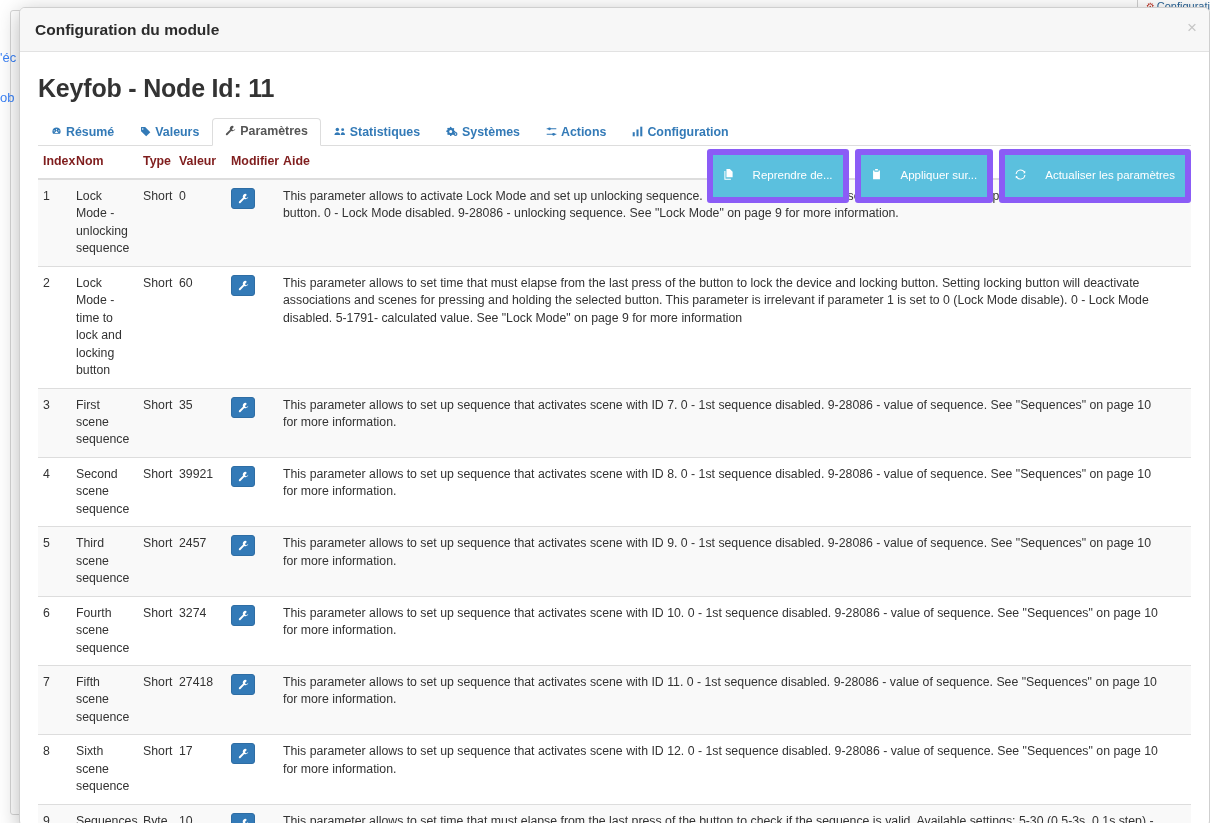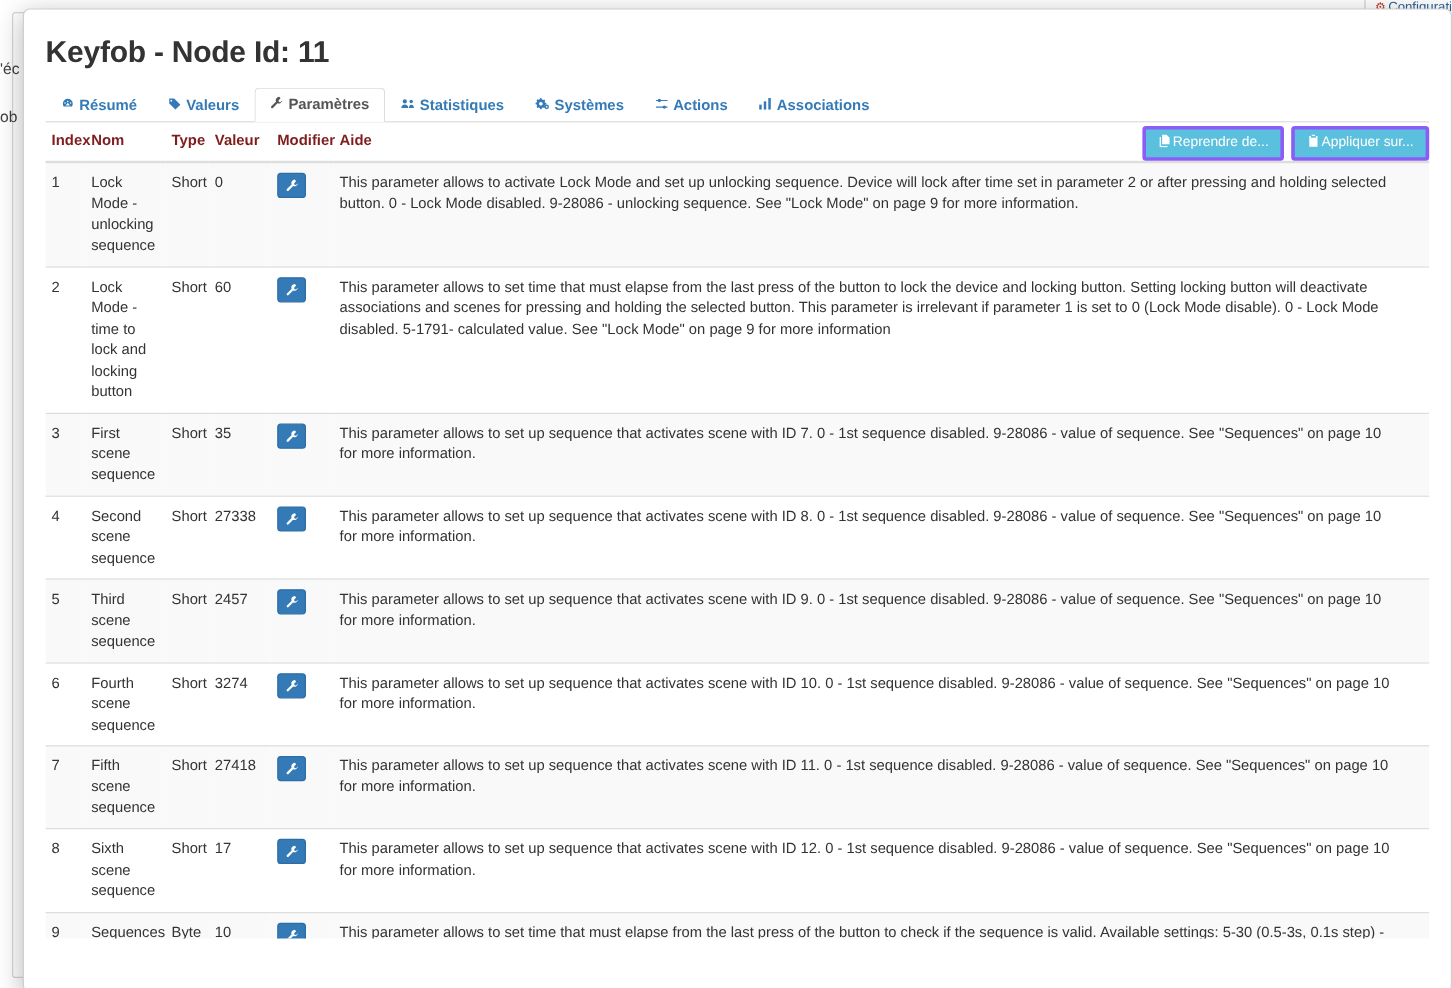--- a/index.html
+++ b/index.html
@@ -15,21 +15,21 @@
   #bg-page {
     position: absolute; inset: 0;
     background: #ffffff;
     overflow: hidden;
   }
   #bg-left-text {
     position: absolute;
     left: 0; top: 38px;
     width: 24px;
     font-size: 13px;
-    color: #404040;
+    color: #3b82f6;
     line-height: 40px;
     white-space: nowrap;
   }
   #bg-left-text div { height: 40px; }
   #bg-topright {
     position: absolute;
     right: 0; top: 0;
     height: 14px;
     padding-left: 8px;
     border-left: 1px solid #cfcfcf;
@@ -145,31 +145,31 @@
   }
   #toolbar {
     position: absolute;
     right: 0; top: 3px;
     display: flex;
     gap: 6px;
     z-index: 5;
   }
   .btn-info {
     background: #5bc0de;
-    border: 3px solid #8b5cf6;
+    border: 6px solid #8b5cf6;
     color: #ffffff;
     font-size: 11.5px;
-    padding: 4px 10px;
+    padding: 14px 10px;
     border-radius: 3px;
     cursor: pointer;
     white-space: nowrap;
     line-height: 1.2;
     display: inline-flex;
     align-items: center;
-    gap: 1px;
+    gap: 19px;
   }
   .btn-info .bicon { font-size: 11px; }
 
   
   table {
     width: 100%;
     border-collapse: collapse;
     font-size: 12.3px;
     color: #333;
     table-layout: fixed;
@@ -225,20 +225,24 @@
     <div>'éc</div>
     <div>ob</div>
   </div>
   <div id="bg-topright">
     <span class="bg-gear">⚙</span><span>Configurati</span>
   </div>
 </div>
 
 <div id="modal">
 
+  <div id="modal-header">
+    <div id="modal-title">Configuration du module</div>
+    <div id="modal-close">×</div>
+  </div>
 
   <div id="modal-body">
 
     <h1 id="device-title">Keyfob - Node Id: 11</h1>
 
     <div id="tabs">
       <div class="tab">
         <span class="ticon">
           <svg width="11" height="11" viewBox="0 0 16 16">
               <path fill="#337ab7" d="M8 2a6 6 0 0 0-6 6 6 6 0 0 0 1 3.3h10A6 6 0 0 0 14 8a6 6 0 0 0-6-6zm0 2.4a.9.9 0 1 1 0 1.8.9.9 0 0 1 0-1.8zM4.6 6.1a.9.9 0 1 1 0 1.8.9.9 0 0 1 0-1.8zm6.8 0a.9.9 0 1 1 0 1.8.9.9 0 0 1 0-1.8zM8 6.8l2.6 3.4H5.4z"></path>
@@ -297,21 +301,21 @@
       <div class="tab">
         <span class="ticon">
           <svg width="11" height="11" viewBox="0 0 16 16">
               <g fill="#337ab7">
                 <rect x="1" y="9" width="3" height="6"></rect>
                 <rect x="6.5" y="5" width="3" height="10"></rect>
                 <rect x="12" y="1" width="3" height="14"></rect>
               </g>
             </svg>
         </span>
-        <span>Associations</span>
+        <span>Configuration</span>
       </div>
     </div>
 
     <div id="table-wrap">
 
       <div id="toolbar">
         <button class="btn-info">
           <span class="bicon">
             <svg width="11" height="11" viewBox="0 0 16 16">
                 <path fill="#fff" d="M5 0h5l4 4v8H5zM3.5 3v11h8v1.5H2V3z"></path>
@@ -319,20 +323,28 @@
           </span>
           <span>Reprendre de...</span>
         </button>
         <button class="btn-info">
           <span class="bicon">
             <svg width="11" height="11" viewBox="0 0 16 16">
                 <path fill="#fff" d="M6 0h4v2H6zM3 2h2v2h6V2h2v13H3z"></path>
               </svg>
           </span>
           <span>Appliquer sur...</span>
+        </button>
+        <button class="btn-info">
+          <span class="bicon">
+            <svg width="11" height="11" viewBox="0 0 16 16">
+                <path fill="#fff" d="M8 2a6 6 0 0 1 5.2 3l-1.7 1h3.4V2.6l-1 .8A7.4 7.4 0 0 0 .8 7.3h1.6A6 6 0 0 1 8 2zM8 14a6 6 0 0 1-5.2-3l1.7-1H1.1v3.4l1-.8A7.4 7.4 0 0 0 15.2 8.7h-1.6A6 6 0 0 1 8 14z"></path>
+              </svg>
+          </span>
+          <span>Actualiser les paramètres</span>
         </button>
       </div>
 
       <table>
         <colgroup>
           <col class="c-index">
             <col class="c-nom">
             <col class="c-type">
           <col class="c-val">
             <col class="c-mod">
@@ -388,21 +400,21 @@
                       <path fill="#ffffff" d="M11.2 1a4.3 4.3 0 0 0-4 5.9L1.6 12.4a1.4 1.4 0 0 0 2 2l5.5-5.6A4.3 4.3 0 0 0 15 5.3l-2.3 2.3-2-.3-.3-2L12.7 3A4.3 4.3 0 0 0 11.2 1z"></path>
                     </svg>
                   </span>
                 </span></td>
               <td class="aide-cell">This parameter allows to set up sequence that activates scene with ID 7. 0 - 1st sequence disabled. 9-28086 - value of sequence. See "Sequences" on page 10 for more information.</td>
             </tr>
             <tr class="even">
               <td>4</td>
               <td>Second scene sequence</td>
               <td>Short</td>
-              <td>27338</td>
+              <td>39921</td>
               <td><span class="btn-wrench">
                   <span>
                     <svg class="wrench-svg" viewBox="0 0 16 16">
                       <path fill="#ffffff" d="M11.2 1a4.3 4.3 0 0 0-4 5.9L1.6 12.4a1.4 1.4 0 0 0 2 2l5.5-5.6A4.3 4.3 0 0 0 15 5.3l-2.3 2.3-2-.3-.3-2L12.7 3A4.3 4.3 0 0 0 11.2 1z"></path>
                     </svg>
                   </span>
                 </span></td>
               <td class="aide-cell">This parameter allows to set up sequence that activates scene with ID 8. 0 - 1st sequence disabled. 9-28086 - value of sequence. See "Sequences" on page 10 for more information.</td>
             </tr>
             <tr class="odd">

